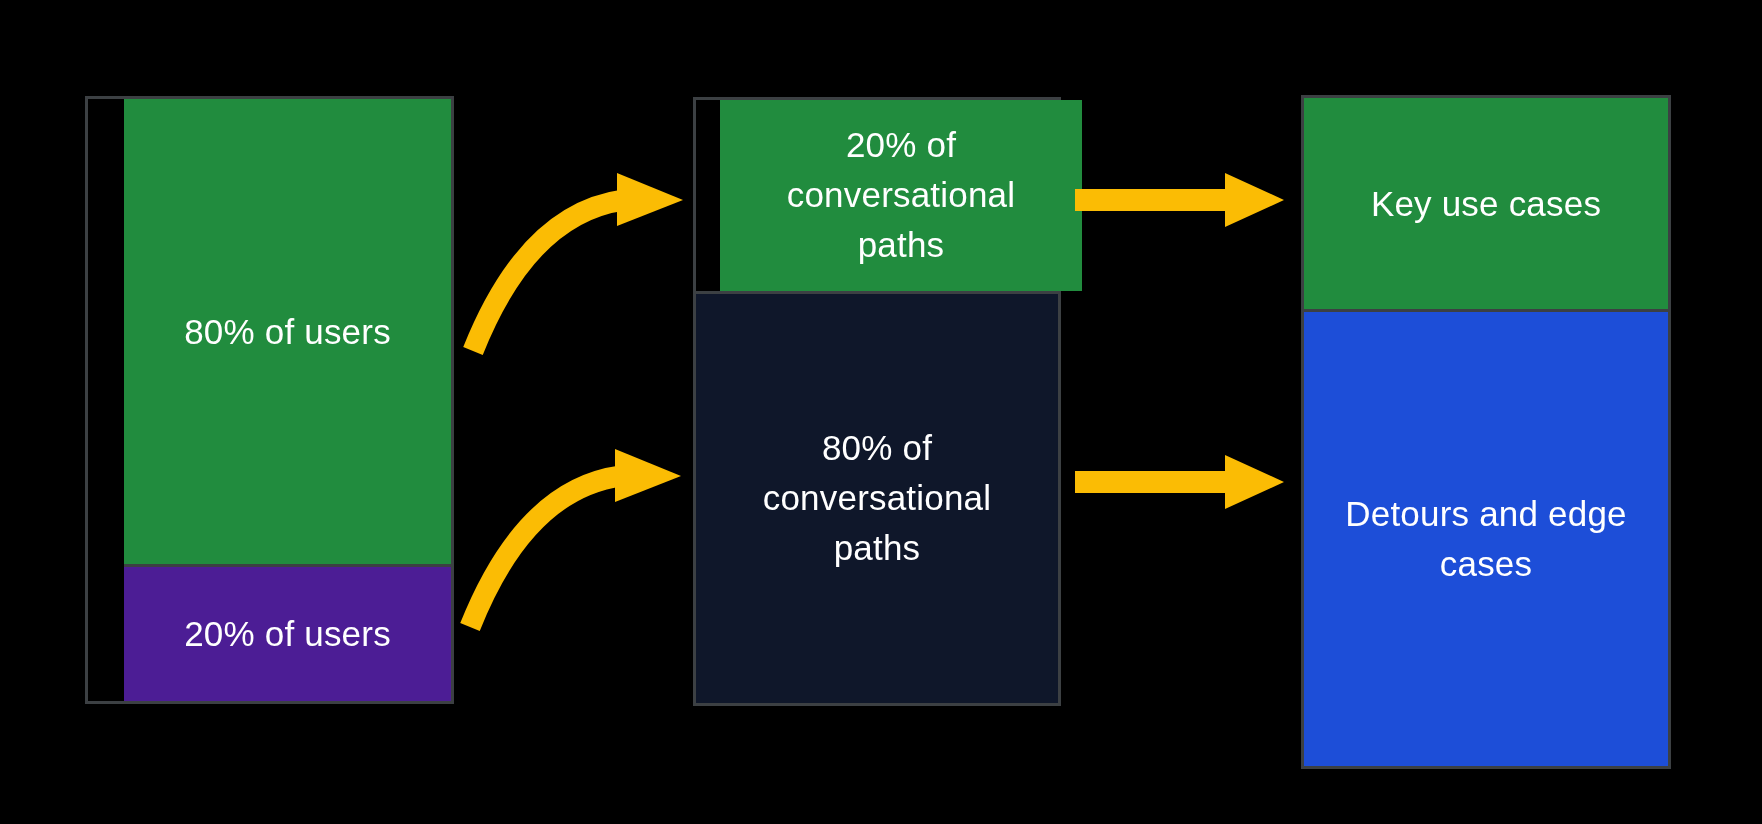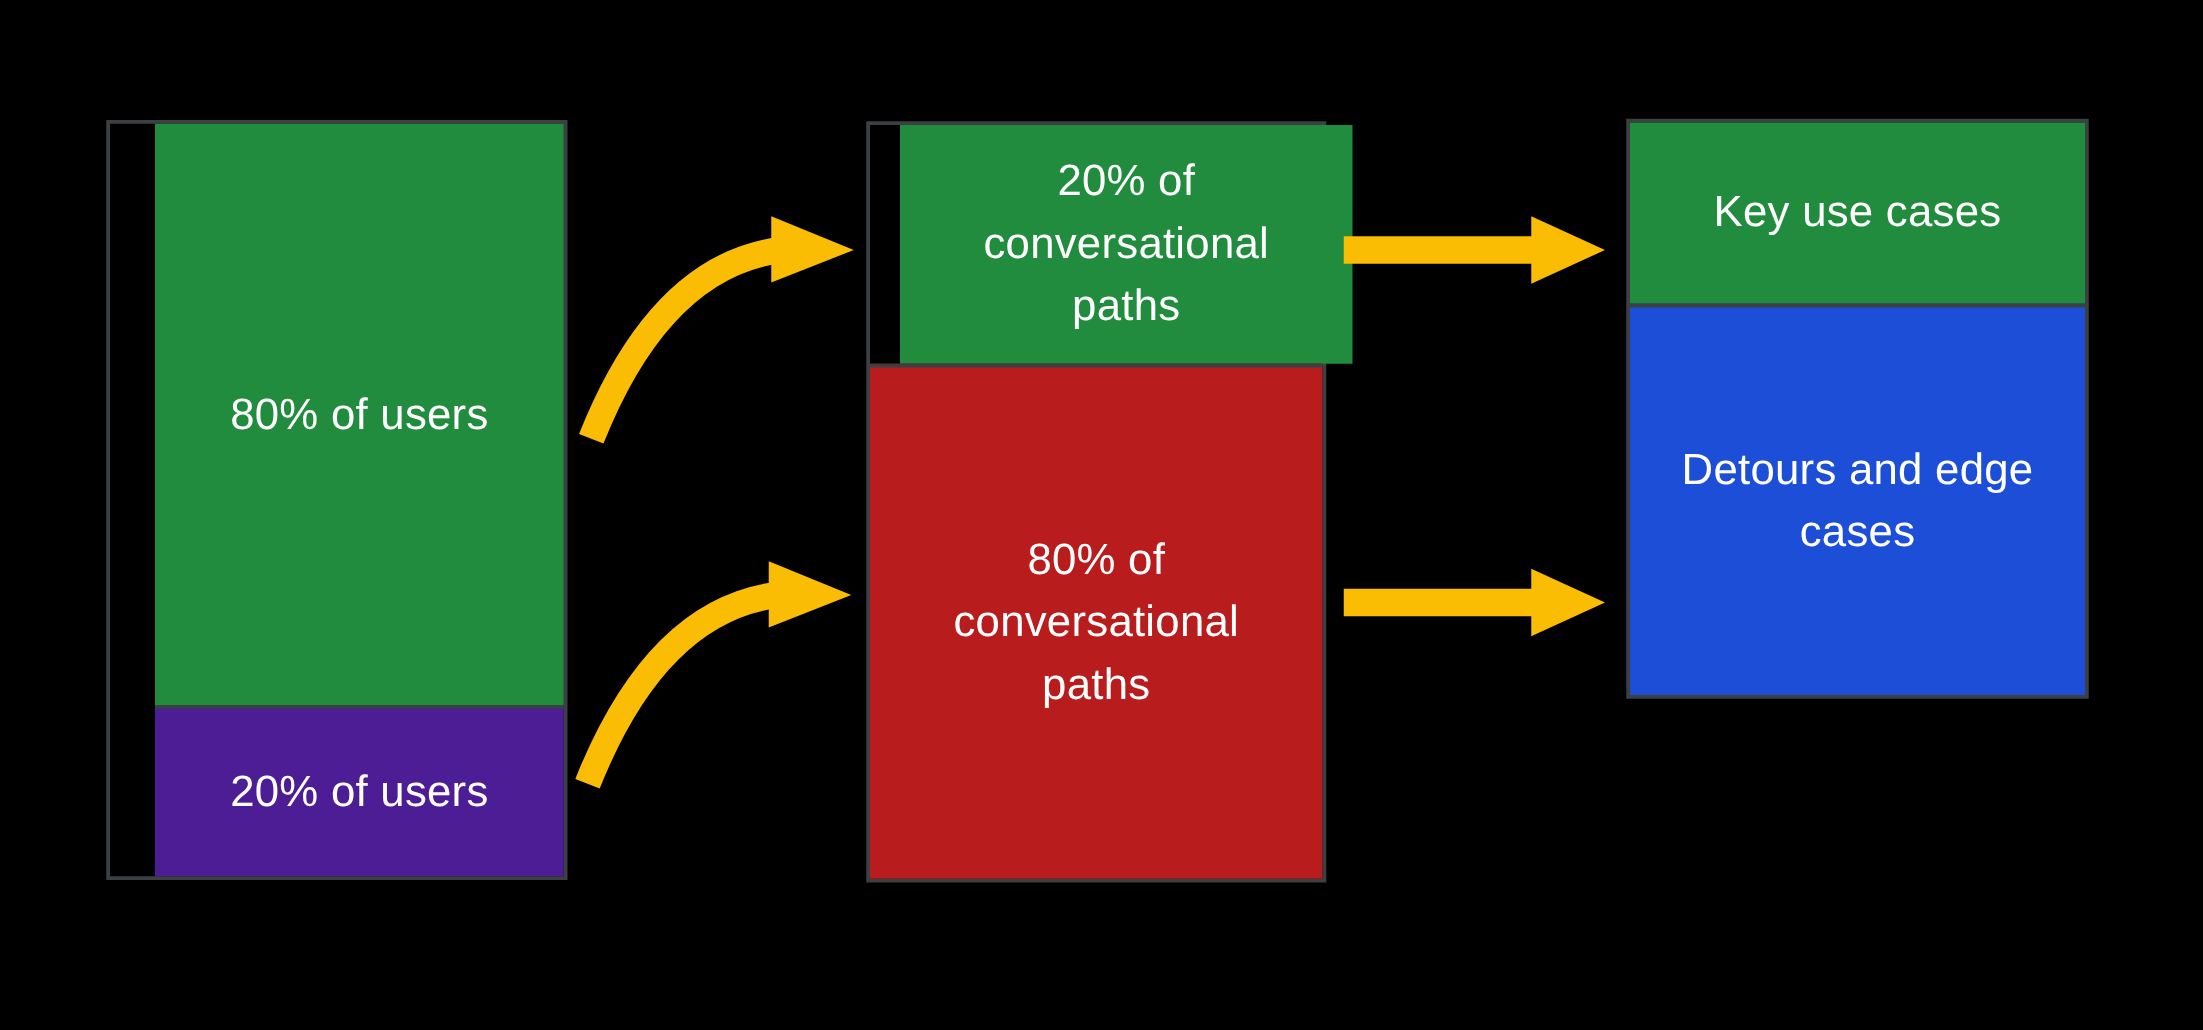--- a/index.html
+++ b/index.html
@@ -12,21 +12,21 @@
     overflow:hidden;
   }
   .bar{
     position:absolute;
     display:flex;
     flex-direction:column;
     border:3px solid #3c4043;
   }
   .bar-users   {left:85px;  top:96px; width:369px; height:608px;padding-left:36px;}
   .bar-paths   {left:693px; top:97px; width:368px; height:609px;}
-  .bar-outcomes{left:1301px;top:95px; width:370px; height:464px;}
+  .bar-outcomes{left:1301px;top:95px; width:370px; height:674px;}
   .seg{
     position:relative;
     display:flex;
     align-items:center;
     justify-content:center;
     width:100%;
   }
   .seg + .seg{border-top:3px solid #3c4043;}
   .seg-label{
     color:#fff;
@@ -54,21 +54,21 @@
     </div>
     <div class="seg" style="height: 22.7%; background: #4c1d95;">
       <span class="seg-label">20% of users</span>
     </div>
   </div>
 
   <div class="bar bar-paths">
     <div class="seg" style="height: 31.6%; background: rgb(33, 140, 62); margin-left: 24px;">
       <span class="seg-label">20% of conversational paths</span>
     </div>
-    <div class="seg" style="height: 68.4%; background: #b91c1c;">
+    <div class="seg" style="height: 68.4%; background: #0f172a;">
       <span class="seg-label">80% of conversational paths</span>
     </div>
   </div>
 
   <div class="bar bar-outcomes">
     <div class="seg" style="height: 31.6%; background: rgb(33, 140, 62);">
       <span class="seg-label">Key use cases</span>
     </div>
     <div class="seg" style="height: 68.4%; background: #1d4ed8; justify-content: center;">
       <span class="seg-label">Detours and edge cases</span>

